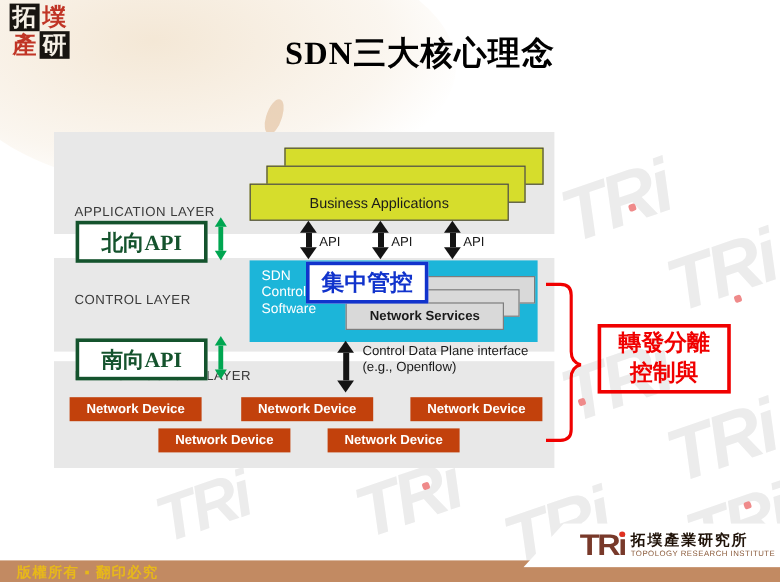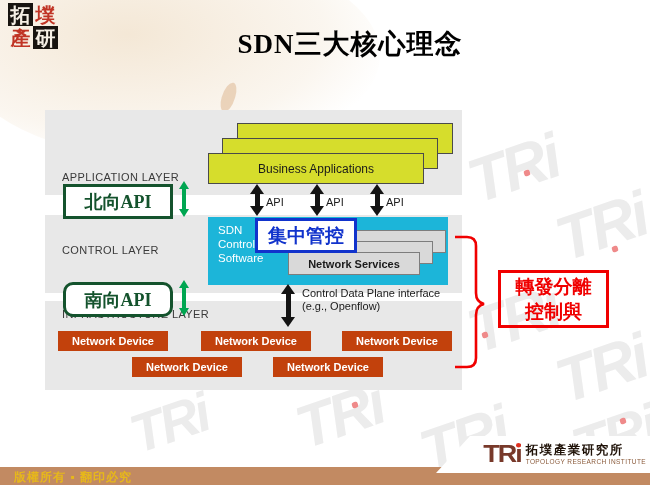--- a/index.html
+++ b/index.html
@@ -180,21 +180,21 @@
     <div>Control Data Plane interface</div>
     <div>(e.g., Openflow)</div>
   </div>
 
   <div class="green-callout" style="top:184px;">北向API</div>
   <div class="arr arr-green" style="left:179px; top:181px; height:36px;">
       <div class="hu"></div>
       <div class="sh"></div>
       <div class="hd"></div>
     </div>
-  <div class="green-callout" style="top:282px;border-radius:10px;">南向API</div>
+  <div class="green-callout" style="top:282px;">南向API</div>
   <div class="arr arr-green" style="left:179px; top:280px; height:36px;">
       <div class="hu"></div>
       <div class="sh"></div>
       <div class="hd"></div>
     </div>
 
   <div class="dev" style="left:58px;  top:331px;">Network Device</div>
   <div class="dev" style="left:201px; top:331px;">Network Device</div>
   <div class="dev" style="left:342px; top:331px;">Network Device</div>
   <div class="dev" style="left:132px; top:357px;">Network Device</div>

